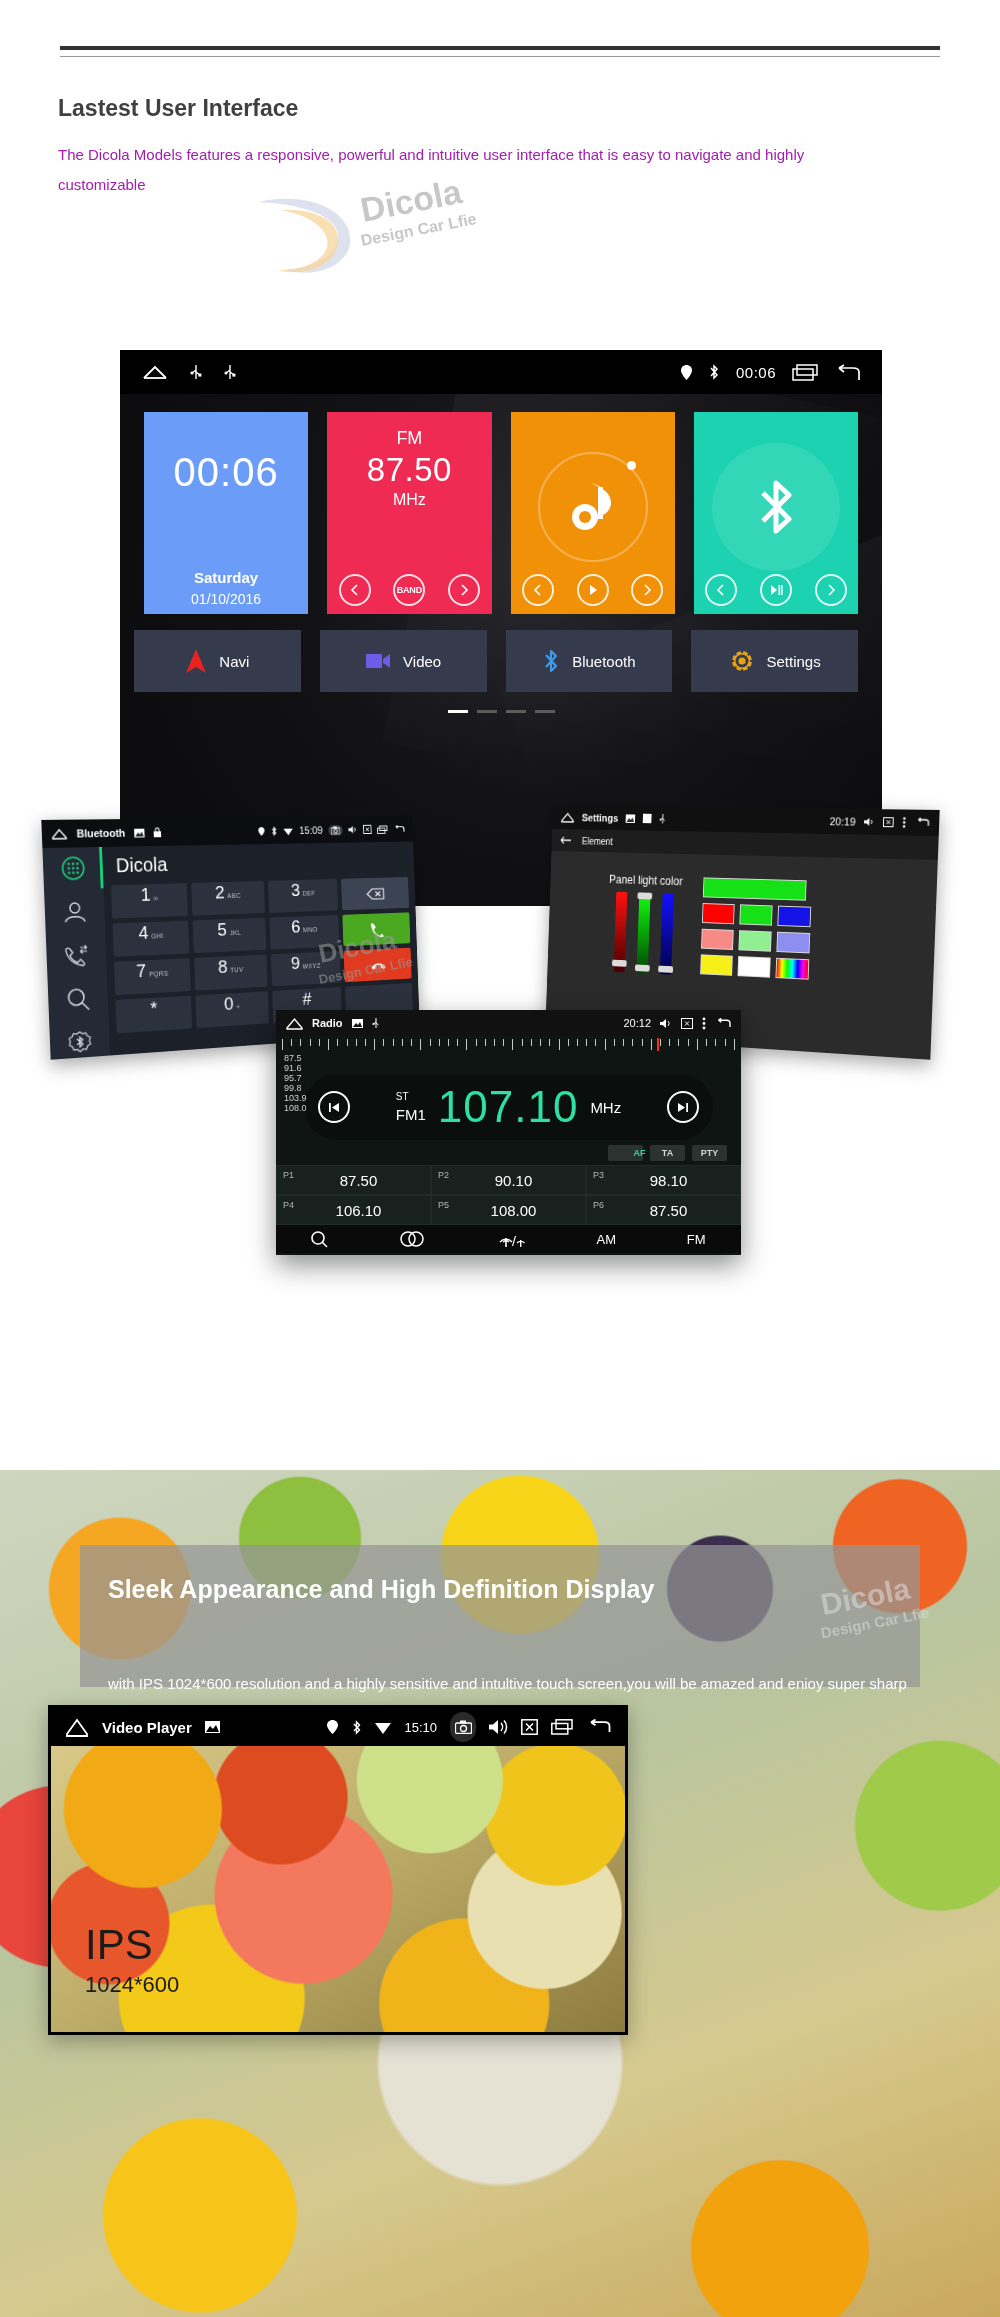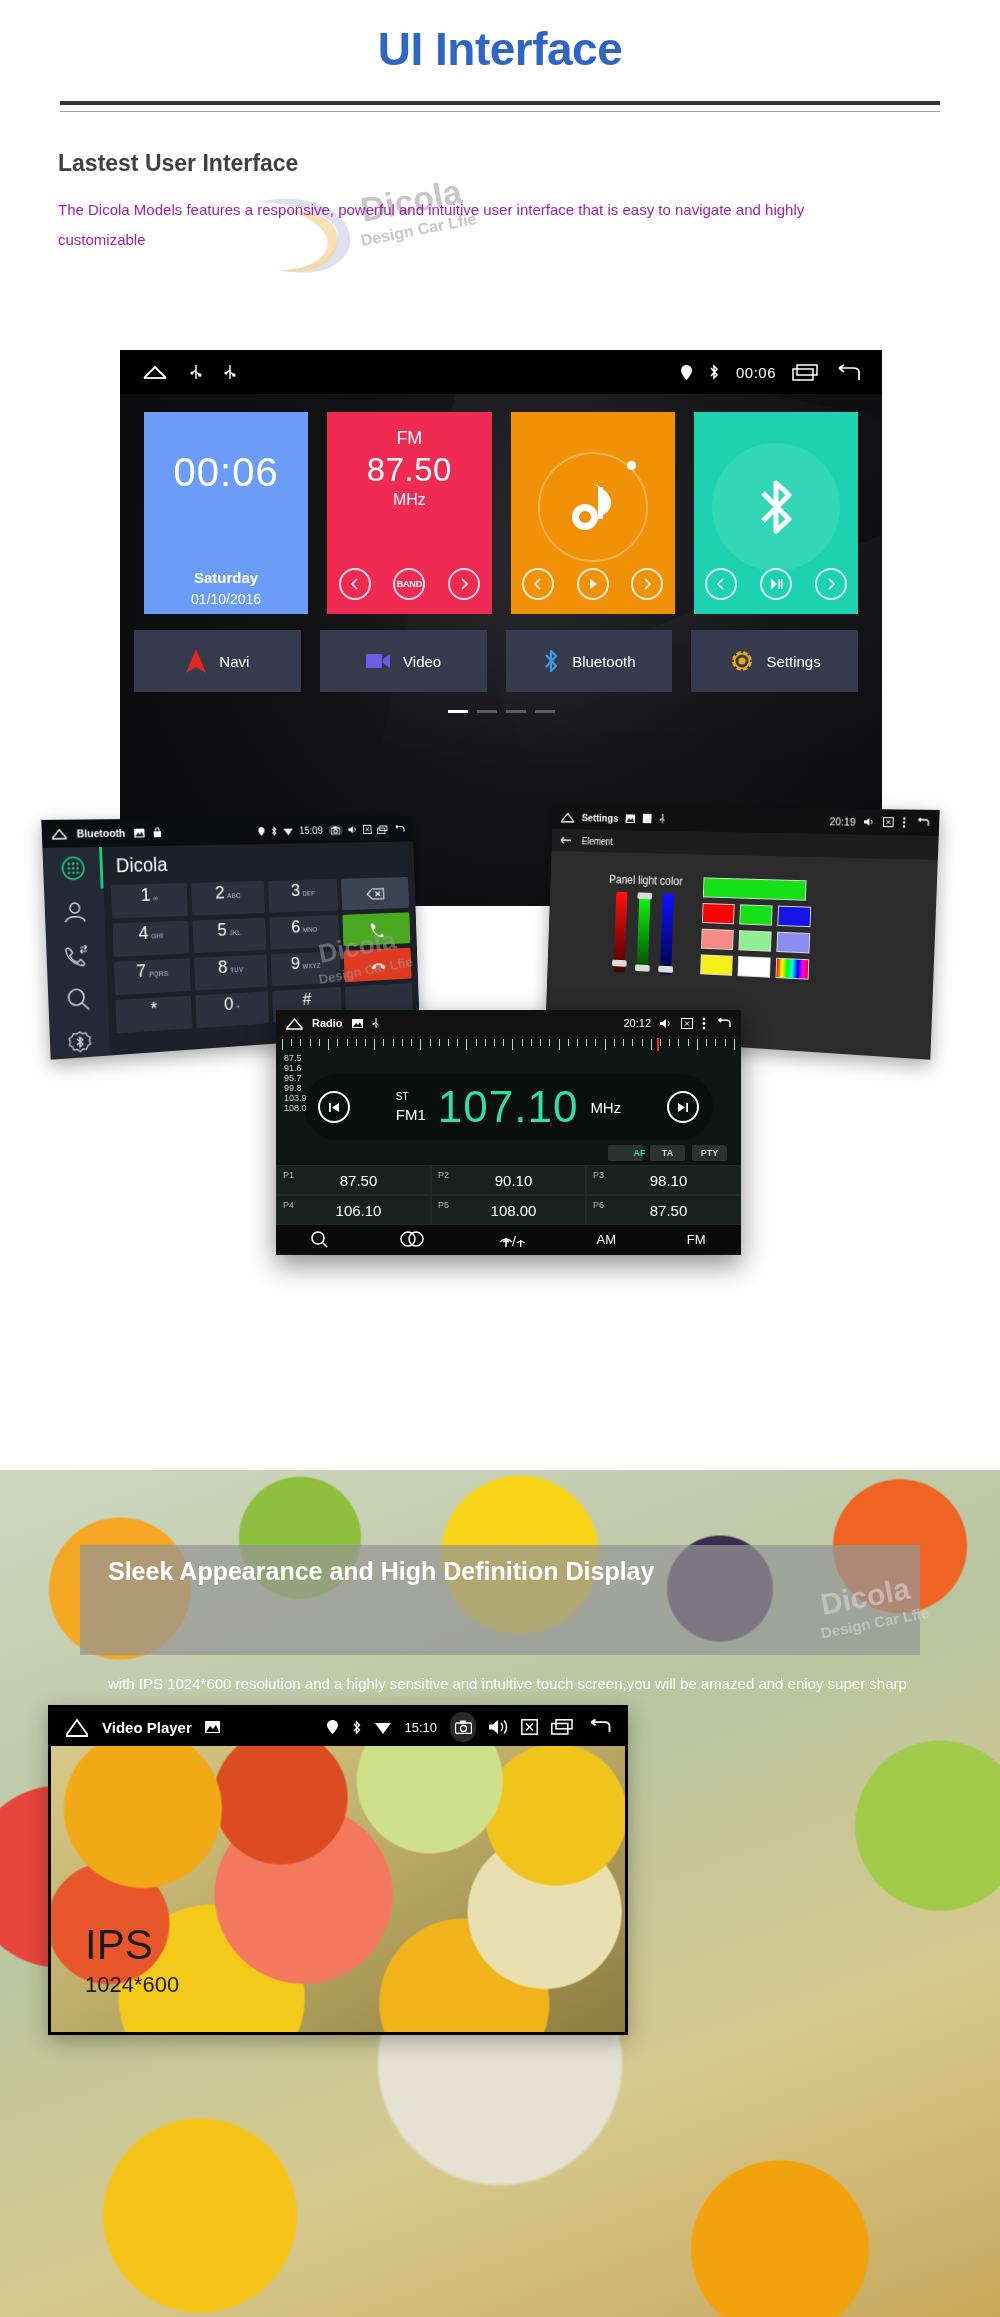--- a/index.html
+++ b/index.html
@@ -75,21 +75,21 @@
   .tile-bt    { background: #1dd2b0; }
 
   .clk-time { font-size: 40px; font-weight: 300; margin-top: 38px; letter-spacing: 1px; }
   .clk-day  { font-size: 15px; margin-top: 74px; font-weight: bold; }
   .clk-date { font-size: 14px; margin-top: 5px; }
 
   .fm-band { font-size: 18px; margin-top: 16px; }
   .fm-freq { font-size: 33px; font-weight: 300; margin-top: 2px; letter-spacing: .5px; }
   .fm-unit { font-size: 16px; margin-top: 2px; }
 
-  .tile-ctrls { position: absolute; bottom: 14px; left: 0; right: 0;
+  .tile-ctrls { position: absolute; bottom: 8px; left: 0; right: 0;
     display: flex; justify-content: space-around; align-items: center; }
   .rbtn { width: 32px; height: 32px; border: 2px solid rgba(255,255,255,.85); border-radius: 50%;
     display: flex; align-items: center; justify-content: center; font-size: 15px; color: #fff; }
   .rbtn.band { font-size: 9px; font-weight: bold; letter-spacing: -.2px; }
 
   .tile-bigicon { margin-top: 40px; position: relative; width: 110px; height: 110px;
     display:flex; align-items:center; justify-content:center; }
   .ring { position: absolute; inset: 0; border: 2px solid rgba(255,255,255,.3); border-radius: 50%; }
   .ring-dot { position: absolute; top: 9px; right: 12px; width: 9px; height: 9px; background: #fff; border-radius: 50%; }
   .halo { position:absolute; width: 128px; height: 128px; border-radius: 50%; background: rgba(255,255,255,.10); }
@@ -213,23 +213,23 @@
       radial-gradient(circle at 72% 14%, #3b2d4e 0 52px, transparent 54px),
       radial-gradient(circle at 90% 9%, #f06423 0 66px, transparent 68px),
       radial-gradient(circle at 6% 48%, #e8453c 0 90px, transparent 92px),
       radial-gradient(circle at 94% 42%, #9fca4a 0 84px, transparent 86px),
       radial-gradient(circle at 20% 88%, #f7c41a 0 96px, transparent 98px),
       radial-gradient(circle at 78% 92%, #f2a20c 0 88px, transparent 90px),
       radial-gradient(circle at 50% 70%, #e5e2d4 0 120px, transparent 124px),
       linear-gradient(160deg, #cfd6c0, #b9c59f 40%, #d6c98e 70%, #c9a85c);
   }
   .fruit-banner {
-    position: absolute; left: 80px; top: 75px; width: 840px; height: 110px;
+    position: absolute; left: 80px; top: 75px; width: 840px; height: 142px;
     background: rgba(150,150,150,.72);
-    padding: 12px 28px 0 28px;
+    padding: 30px 28px 0 28px;
   }
   .banner-h { font-size: 25px; font-weight: bold; color: #fff; }
   .banner-p { position: absolute; left: 108px; top: 198px; width: 800px;
     color: #fff; font-size: 15px; line-height: 2.1; z-index: 3; }
 
   .vp-frame {
     position: absolute; left: 48px; top: 235px; width: 580px; height: 330px;
     background: #000; border: 3px solid #000; z-index: 4;
     box-shadow: 0 6px 20px rgba(0,0,0,.3);
   }
@@ -255,21 +255,20 @@
   .vp-ips { position: absolute; left: 34px; bottom: 34px; color: #1b1b1b; z-index: 3; }
   .vp-ips .big { font-size: 42px; font-weight: 300; line-height: 1; }
   .vp-ips .small { font-size: 22px; margin-top: 6px; }
 
   .wm-fruit { position: absolute; right: 70px; top: 108px; z-index: 5; }
 </style>
 </head>
 <body>
 
 <div class="page-header">
-  <div class="page-title">UI Interface</div>
   <div class="rule-wrap">
     <div class="rule-thick"></div>
     <div class="rule-thin"></div>
   </div>
 </div>
 
 <div class="intro">
   <div class="intro-h">Lastest User Interface</div>
   <div class="intro-p">The Dicola Models features a responsive, powerful and intuitive user interface that is easy to navigate and highly customizable</div>
 </div>

